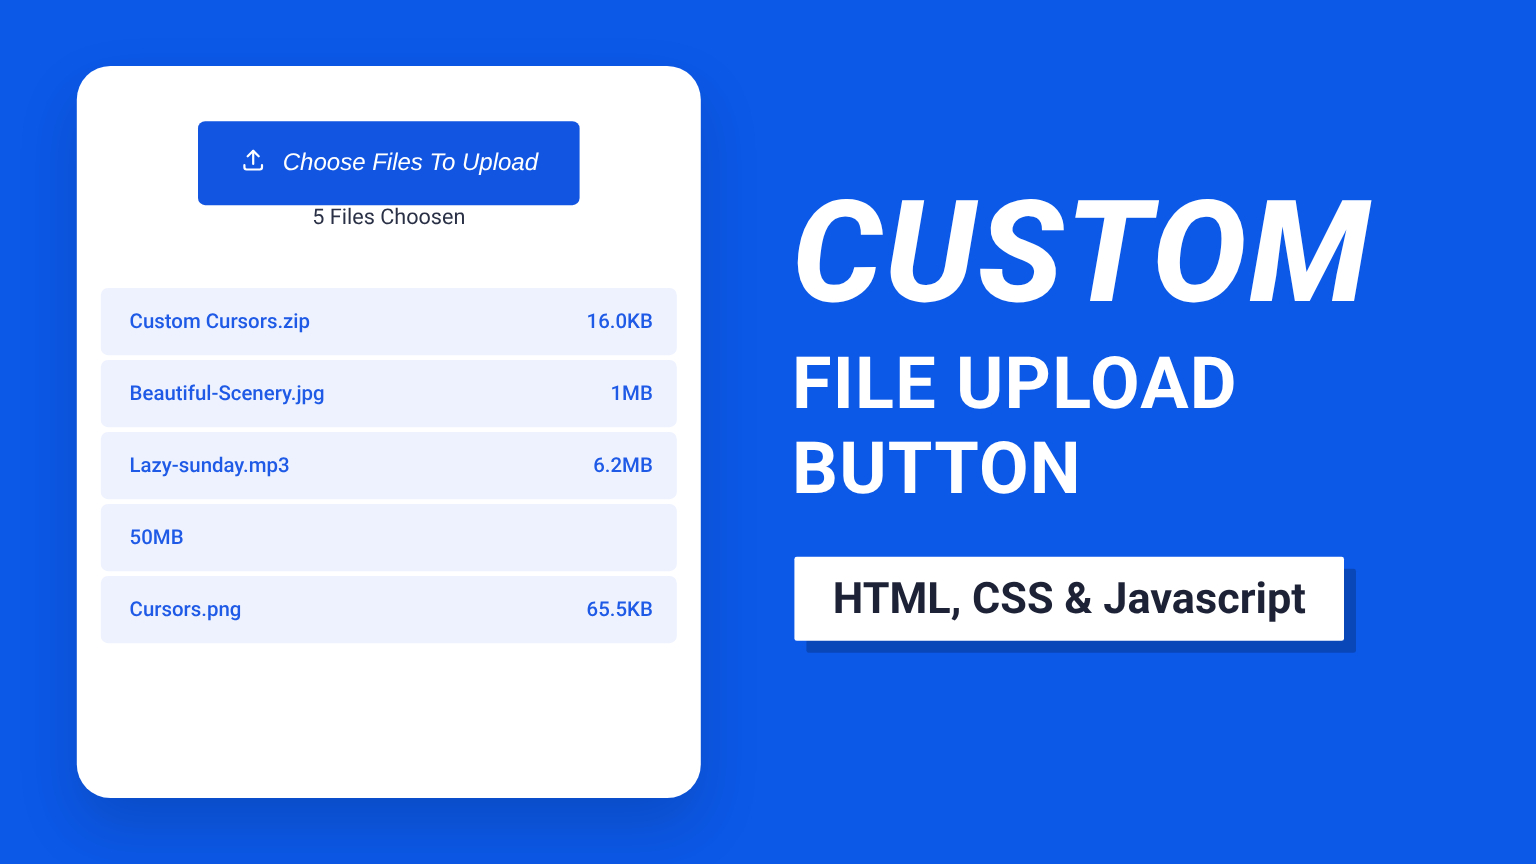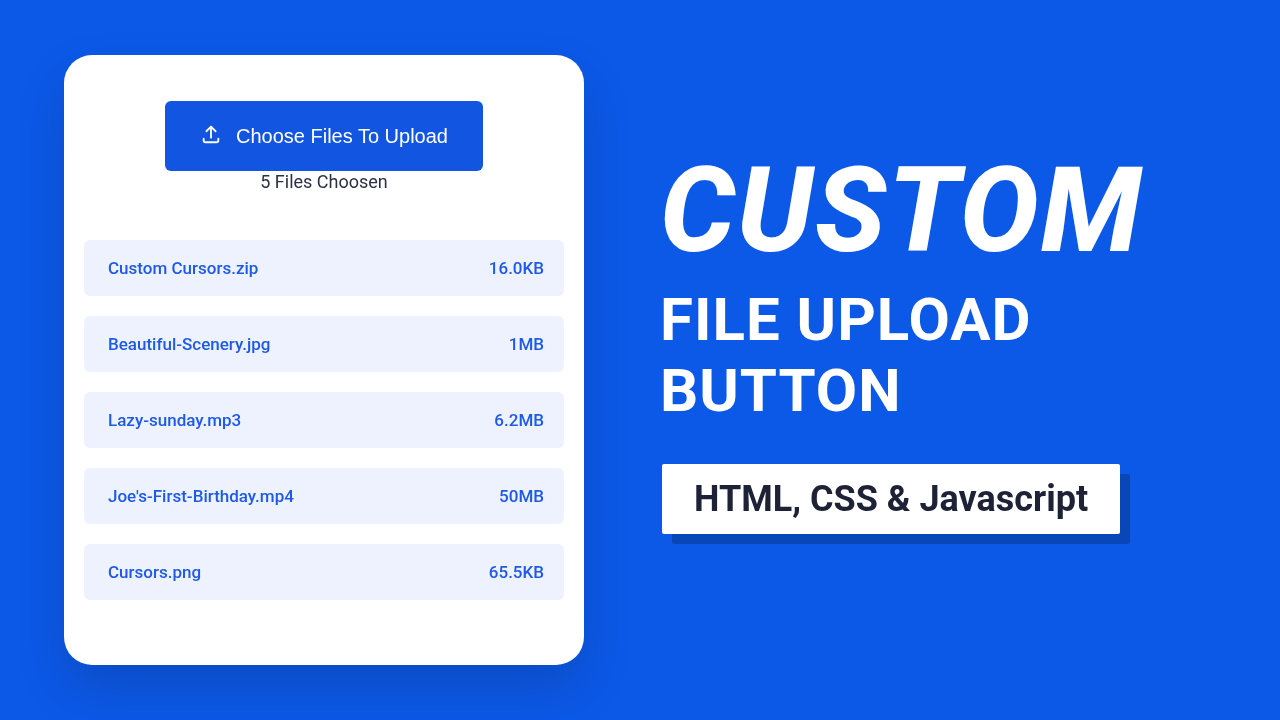--- a/index.html
+++ b/index.html
@@ -30,40 +30,41 @@
     margin: 18px auto 0 auto;
     width: 318px;
     height: 70px;
     background: #1255e0;
     color: #ffffff;
     border: none;
     border-radius: 6px;
     font-size: 20px;
     font-weight: 500;
     cursor: pointer;
+    font-style: italic;
   }
   .choose-btn svg {
     width: 22px;
     height: 22px;
     stroke: #ffffff;
     fill: none;
     stroke-width: 2;
     stroke-linecap: round;
     stroke-linejoin: round;
   }
   .choosen-text {
     text-align: center;
     font-size: 18px;
     color: #2a3146;
   }
   .file-list {
     margin-top: 48px;
     display: flex;
     flex-direction: column;
-    gap: 20px;
+    gap: 4px;
   }
   .file-item {
     display: flex;
     align-items: center;
     justify-content: space-between;
     background: #edf2fe;
     border-radius: 6px;
     height: 56px;
     padding: 0 20px 0 24px;
   }
@@ -140,21 +141,20 @@
     </div>
     <div class="file-item">
       <span class="file-name">Beautiful-Scenery.jpg</span>
       <span class="file-size">1MB</span>
     </div>
     <div class="file-item">
       <span class="file-name">Lazy-sunday.mp3</span>
       <span class="file-size">6.2MB</span>
     </div>
     <div class="file-item">
-      <span class="file-name">Joe's-First-Birthday.mp4</span>
       <span class="file-size">50MB</span>
     </div>
     <div class="file-item">
       <span class="file-name">Cursors.png</span>
       <span class="file-size">65.5KB</span>
     </div>
   </div>
 
 </div>
 

